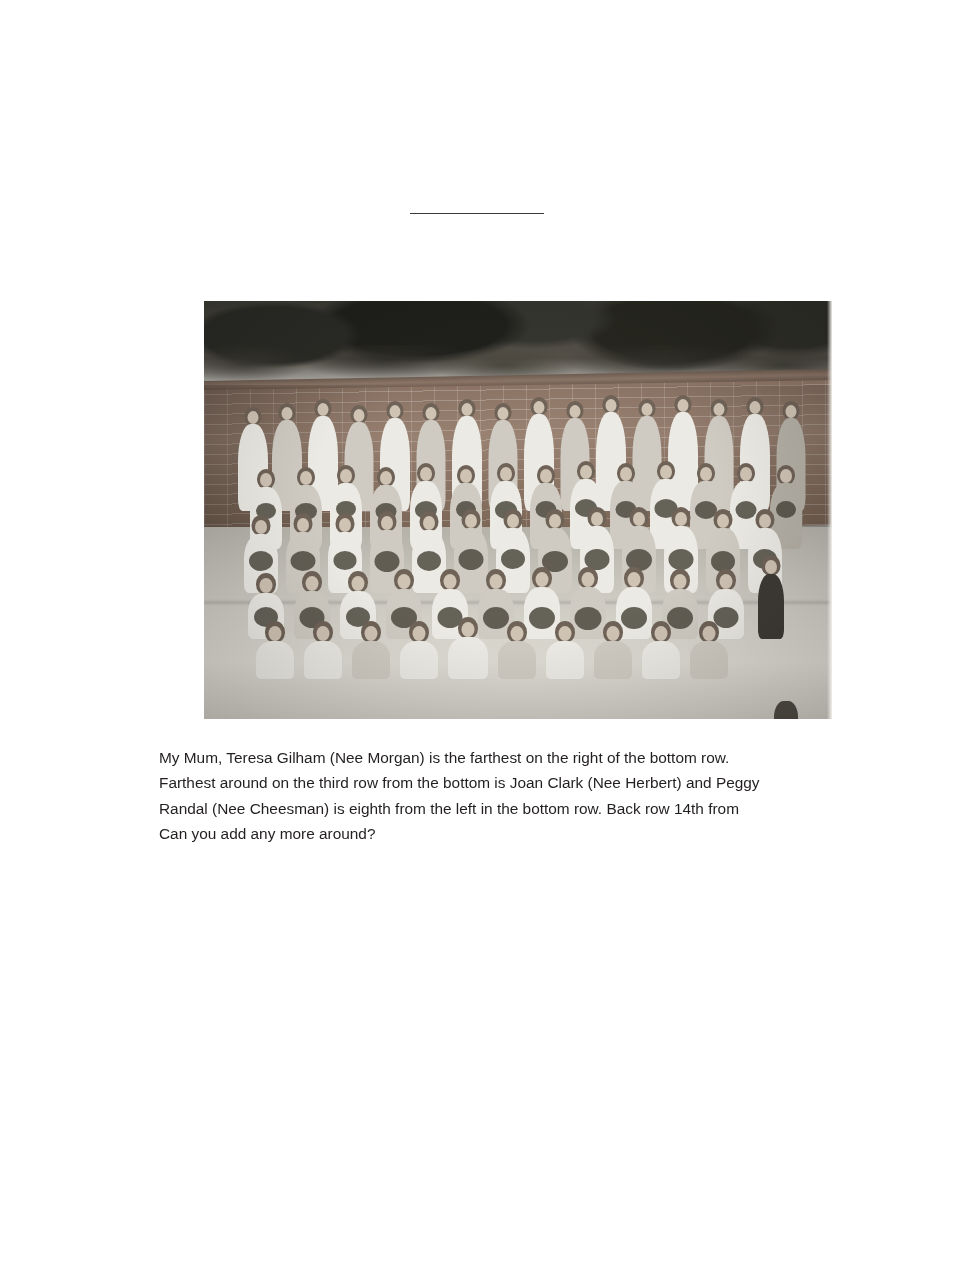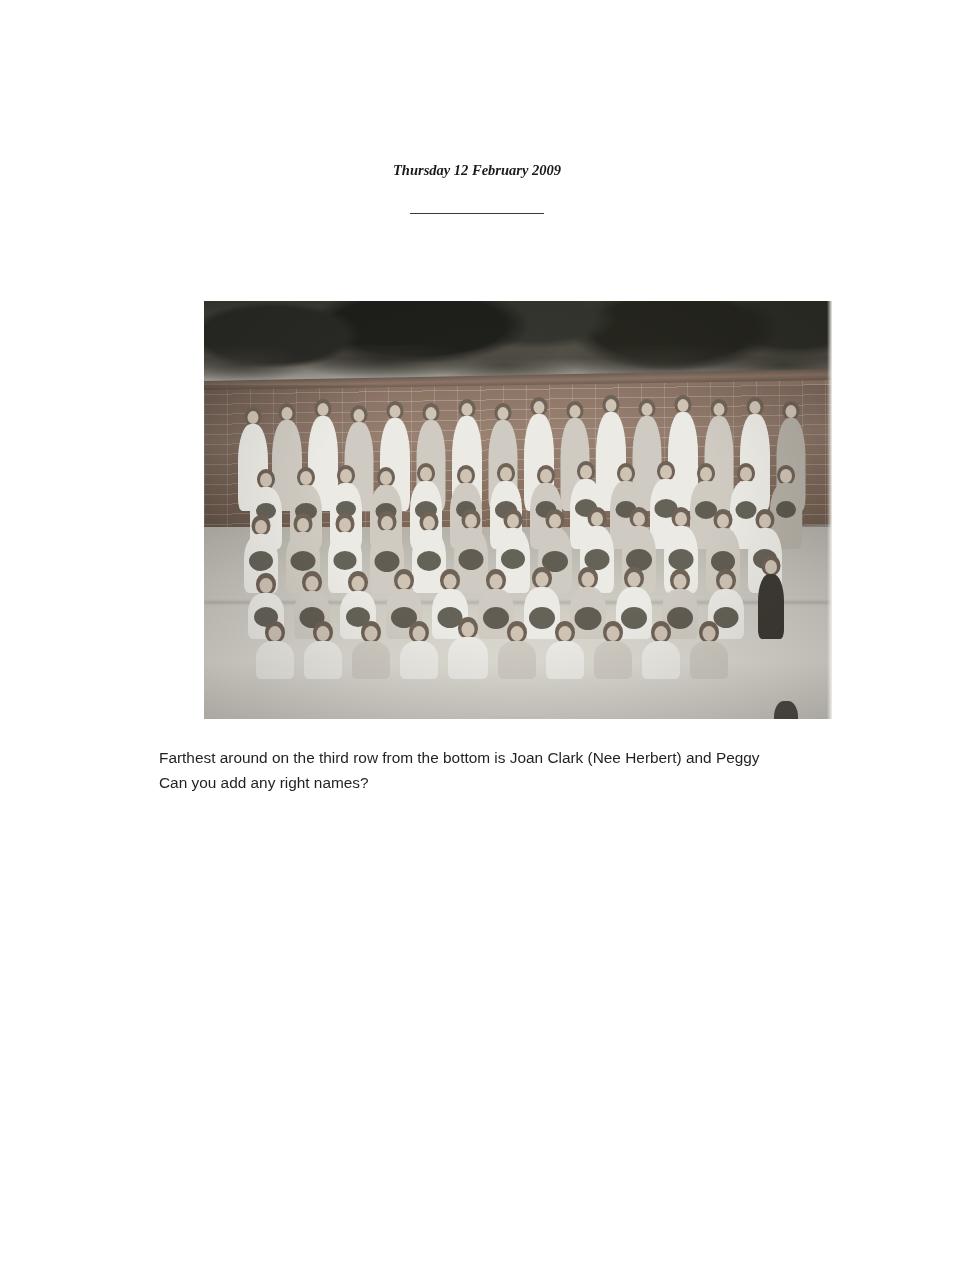--- a/index.html
+++ b/index.html
@@ -231,21 +231,20 @@
     font-size: 14px;
     color: #333;
   }
 </style>
 </head>
 <body>
 
 <div class="page">
 
 
-  <div class="subtitle">Thursday 12 February 2009</div>
 
   <div class="rule"></div>
 
 
   <figure class="photo-wrap">
     <div class="photo">
       <div class="ph-sky"></div>
       <div class="ph-trees"></div>
       <div class="ph-trees2"></div>
       <div class="ph-wallcap"></div>
@@ -633,18 +632,20 @@
       </div>
 
       <div class="garland" style="left:570px;top:400px;width:24px;height:40px;border-radius:40%;"></div>
 
       <div class="ph-vignette"></div>
       <div class="ph-edge-right"></div>
     </div>
   </figure>
 
   <div class="caption-text">
+    <div>My Mum, Teresa Gilham (Nee Morgan) is the farthest on the right of the bottom row.</div>
     <div>Farthest around on the third row from the bottom is Joan Clark (Nee Herbert) and Peggy</div>
-    <div>Can you add any right names?</div>
+    <div>Randal (Nee Cheesman) is eighth from the left in the bottom row. Back row 14th from</div>
+    <div>Can you add any more around?</div>
   </div>
 
 
 </div>
 
 </body></html>

